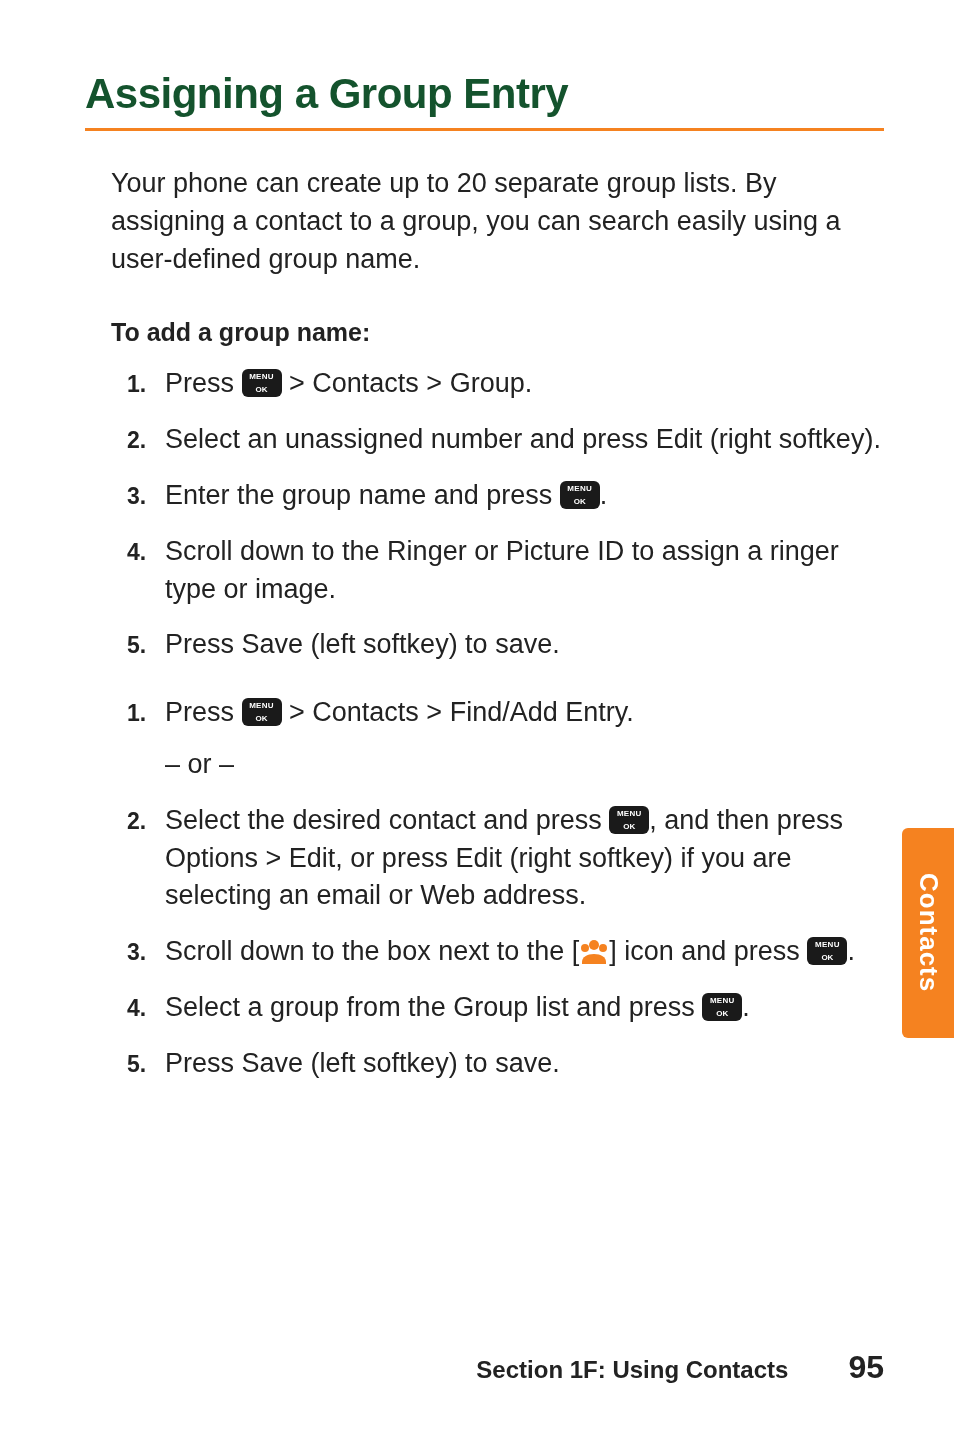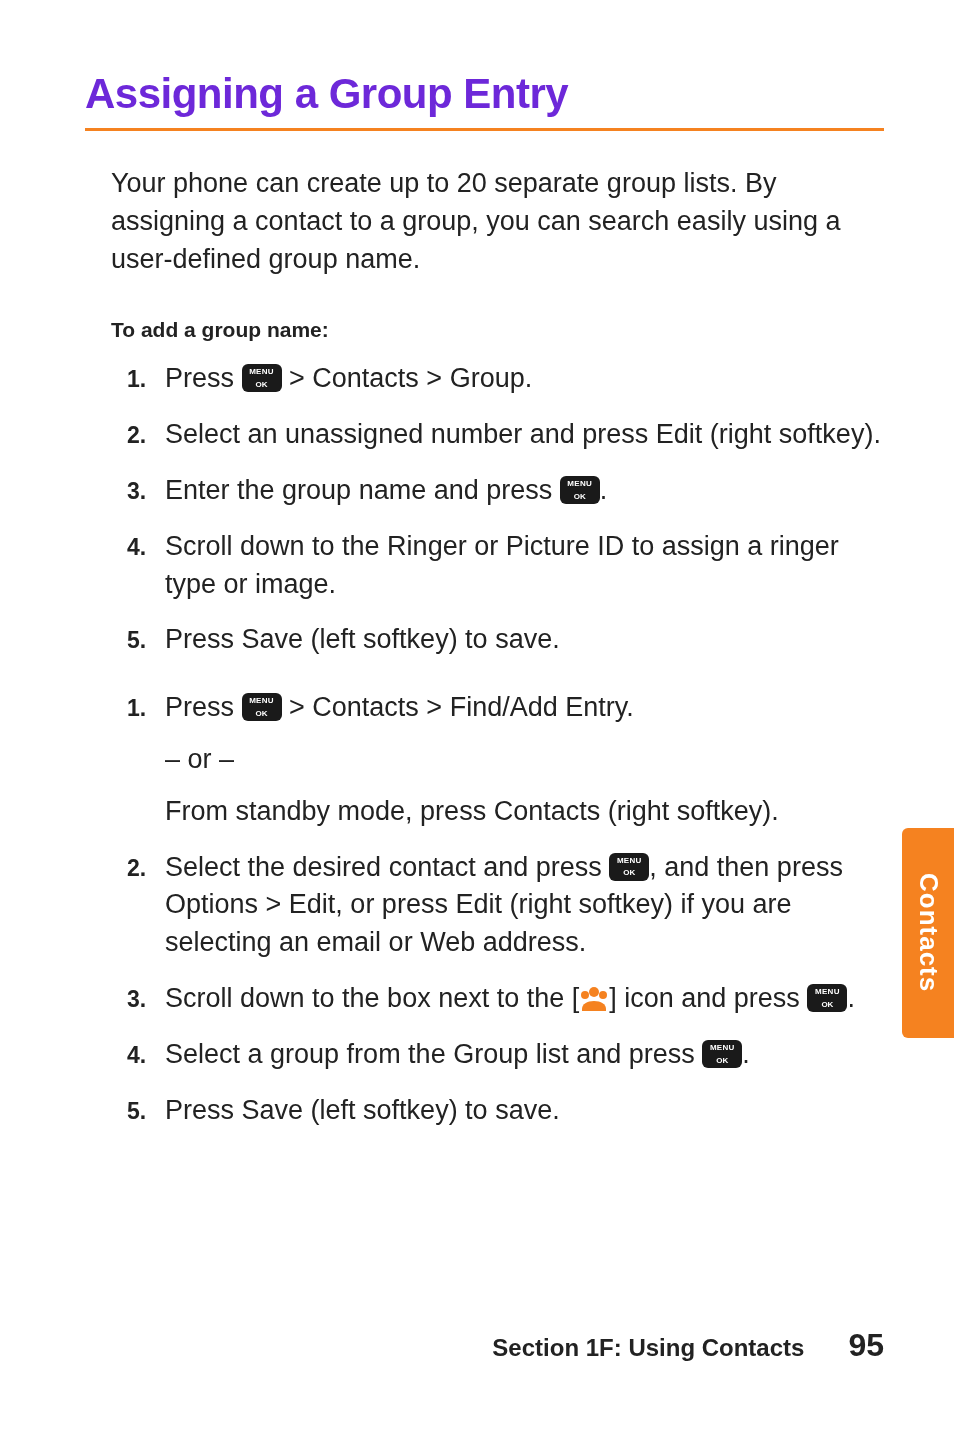--- a/index.html
+++ b/index.html
@@ -1,33 +1,33 @@
 <!DOCTYPE html>
 <html><head>
 <meta charset="utf-8">
 <style>
   * { margin: 0; padding: 0; box-sizing: border-box; }
   html, body { width: 954px; height: 1431px; background: #ffffff; font-family: Arial, Helvetica, sans-serif; color: #222; }
   .page { position: relative; width: 954px; height: 1431px; padding: 70px 70px 0 85px; }
-  .title { font-size: 42px; font-weight: 700; color: #6d28d9; margin-bottom: 10px; letter-spacing: -0.5px; }
+  .title { font-size: 42px; font-weight: 700; color: #14532d; margin-bottom: 10px; letter-spacing: -0.5px; }
   .rule { border: none; border-top: 3px solid #f58220; margin-bottom: 34px; }
   .intro { font-size: 27px; line-height: 1.4; margin: 0 0 40px 26px; }
-  .subhead { font-size: 21px; font-weight: 700; margin: 16px 0 18px 26px; }
+  .subhead { font-size: 25px; font-weight: 700; margin: 16px 0 18px 26px; }
   ol.steps { list-style: none; margin: 0 0 30px 42px; }
   ol.steps > li { display: flex; align-items: flex-start; margin-bottom: 18px; font-size: 27px; line-height: 1.4; }
   ol.steps > li .num { width: 38px; flex-shrink: 0; font-weight: 700; font-size: 23px; padding-top: 3px; }
   ol.steps > li .body { flex: 1; }
   .b { font-weight: 400; }
   .subbody { margin: 14px 0 0 0; }
   .menu-icon { display: inline-block; width: 40px; height: 28px; background: #1a1a1a; border-radius: 6px; vertical-align: -5px; position: relative; }
   .menu-icon::before { content: "MENU"; position: absolute; top: 2px; left: 0; right: 0; text-align: center; color: #fff; font-size: 8px; font-weight: 700; letter-spacing: 0.3px; }
   .menu-icon::after { content: "OK"; position: absolute; bottom: 2px; left: 0; right: 0; text-align: center; color: #fff; font-size: 8px; font-weight: 700; }
   .group-icon { display:inline-block; vertical-align:-4px; }
   .side-tab { position: absolute; right: 0; top: 828px; width: 52px; height: 210px; background: #f58220; border-radius: 6px 0 0 6px; color: #fff; font-weight: 700; font-size: 26px; writing-mode: vertical-rl; text-orientation: mixed; text-align: center; display: flex; align-items: center; justify-content: center; letter-spacing: 1px; }
-  .footer { position: absolute; bottom: 67px; right: 70px; left: 85px; display: flex; justify-content: flex-end; align-items: baseline; gap: 44px; }
+  .footer { position: absolute; bottom: 45px; right: 70px; left: 85px; display: flex; justify-content: flex-end; align-items: baseline; gap: 60px; }
   .footer .sec { font-weight: 700; font-size: 24px; }
   .footer .pg { font-weight: 700; font-size: 32px; }
 </style>
 </head>
 <body>
 
 <div class="page">
 
   <h1 class="title">Assigning a Group Entry</h1>
   <hr class="rule">
@@ -70,21 +70,20 @@
 
 
   <ol class="steps">
     <li>
       <span class="num">1.</span>
       <span class="body">
         <span>Press </span>
         <span class="menu-icon"></span>
         <span class="b"> &gt; Contacts &gt; Find/Add Entry</span><span>.</span>
         <div class="subbody">– or –</div>
-        <div class="subbody">From standby mode, press Contacts (right softkey).</div>
       </span>
     </li>
     <li>
       <span class="num">2.</span>
       <span class="body">
         <span>Select the desired contact and press </span>
         <span class="menu-icon"></span><span>, and then press </span><span class="b">Options &gt; Edit</span><span>, or press </span><span class="b">Edit</span><span> (right softkey) if you are selecting an email or Web address.</span>
       </span>
     </li>
     <li>

